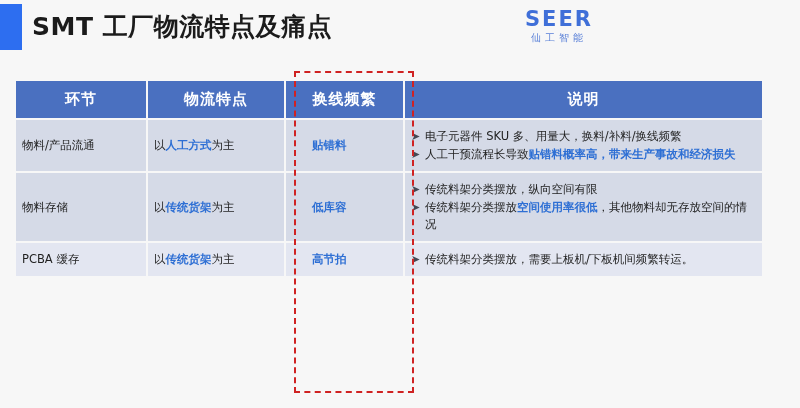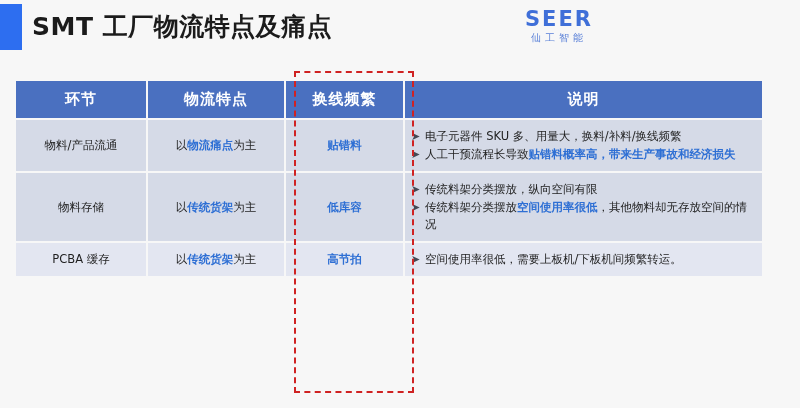--- a/index.html
+++ b/index.html
@@ -33,27 +33,27 @@
   #table th{
     background:#4a70c0;color:#ffffff;font-size:15px;font-weight:bold;
     padding:9px 0;text-align:center;letter-spacing:1px;
   }
   #table td{
     font-size:11.5px;color:#1f1f1f;vertical-align:middle;
     padding:7px 6px;line-height:17px;
   }
   tr.row-a td{background:#d5dae7;}
   tr.row-b td{background:#e3e6f1;}
-  td.c-stage,td.c-feature,td.c-pain{text-align:center;font-size:12.5px;white-space:nowrap;}
+  td.c-stage,td.c-feature,td.c-pain{text-align:left;font-size:12.5px;white-space:nowrap;}
   td.c-desc{text-align:left;padding-left:10px;padding-right:8px;}
   .col1{width:118px;}
   .col2{width:124px;}
   .col3{width:105px;}
   .hl{color:#2e6fd4;font-weight:bold;}
-  .pain-word{color:#2e6fd4;font-weight:bold;}
+  .pain-word{color:#2e6fd4;font-weight:bold;margin-left:20px;}
   .bullet-line{display:flex;align-items:flex-start;margin:1px 0;}
   .bullet-glyph{
     flex:0 0 auto;width:14px;color:#444a55;font-size:11px;line-height:17px;
   }
   .bullet-text{flex:1 1 auto;}
   
   #pain-highlight{
     position:absolute;left:294px;top:71px;width:120px;height:322px;
     border:2px dashed #cf2222;box-sizing:border-box;pointer-events:none;
   }
@@ -75,21 +75,21 @@
     <tr>
       <th class="col1">环节</th>
       <th class="col2">物流特点</th>
       <th class="col3">换线频繁</th>
       <th>说明</th>
     </tr>
   </thead>
   <tbody id="table-body">
       <tr class="row-a">
         <td class="c-stage col1">物料/产品流通</td>
-        <td class="c-feature col2"><span>以</span><span class="hl">物流痛点</span><span>为主</span></td>
+        <td class="c-feature col2"><span>以</span><span class="hl">人工方式</span><span>为主</span></td>
         <td class="c-pain col3"><span class="pain-word">贴错料</span></td>
         <td class="c-desc">
           <div class="bullet-line">
             <span class="bullet-glyph">➤</span>
             <span class="bullet-text"><span>电子元器件 SKU 多、用量大，换料/补料/换线频繁</span></span>
           </div>
           <div class="bullet-line">
             <span class="bullet-glyph">➤</span>
             <span class="bullet-text"><span>人工干预流程长导致</span><span class="hl">贴错料概率高，带来生产事故和经济损失</span></span>
           </div>
@@ -110,20 +110,20 @@
           </div>
         </td>
       </tr>
       <tr class="row-b">
         <td class="c-stage col1">PCBA 缓存</td>
         <td class="c-feature col2"><span>以</span><span class="hl">传统货架</span><span>为主</span></td>
         <td class="c-pain col3"><span class="pain-word">高节拍</span></td>
         <td class="c-desc">
           <div class="bullet-line">
             <span class="bullet-glyph">➤</span>
-            <span class="bullet-text"><span>空间使用率很低，需要上板机/下板机间频繁转运。</span></span>
+            <span class="bullet-text"><span>传统料架分类摆放，需要上板机/下板机间频繁转运。</span></span>
           </div>
         </td>
       </tr>
     </tbody>
 </table>
 
 <div id="pain-highlight"></div>
 
 </body></html>

